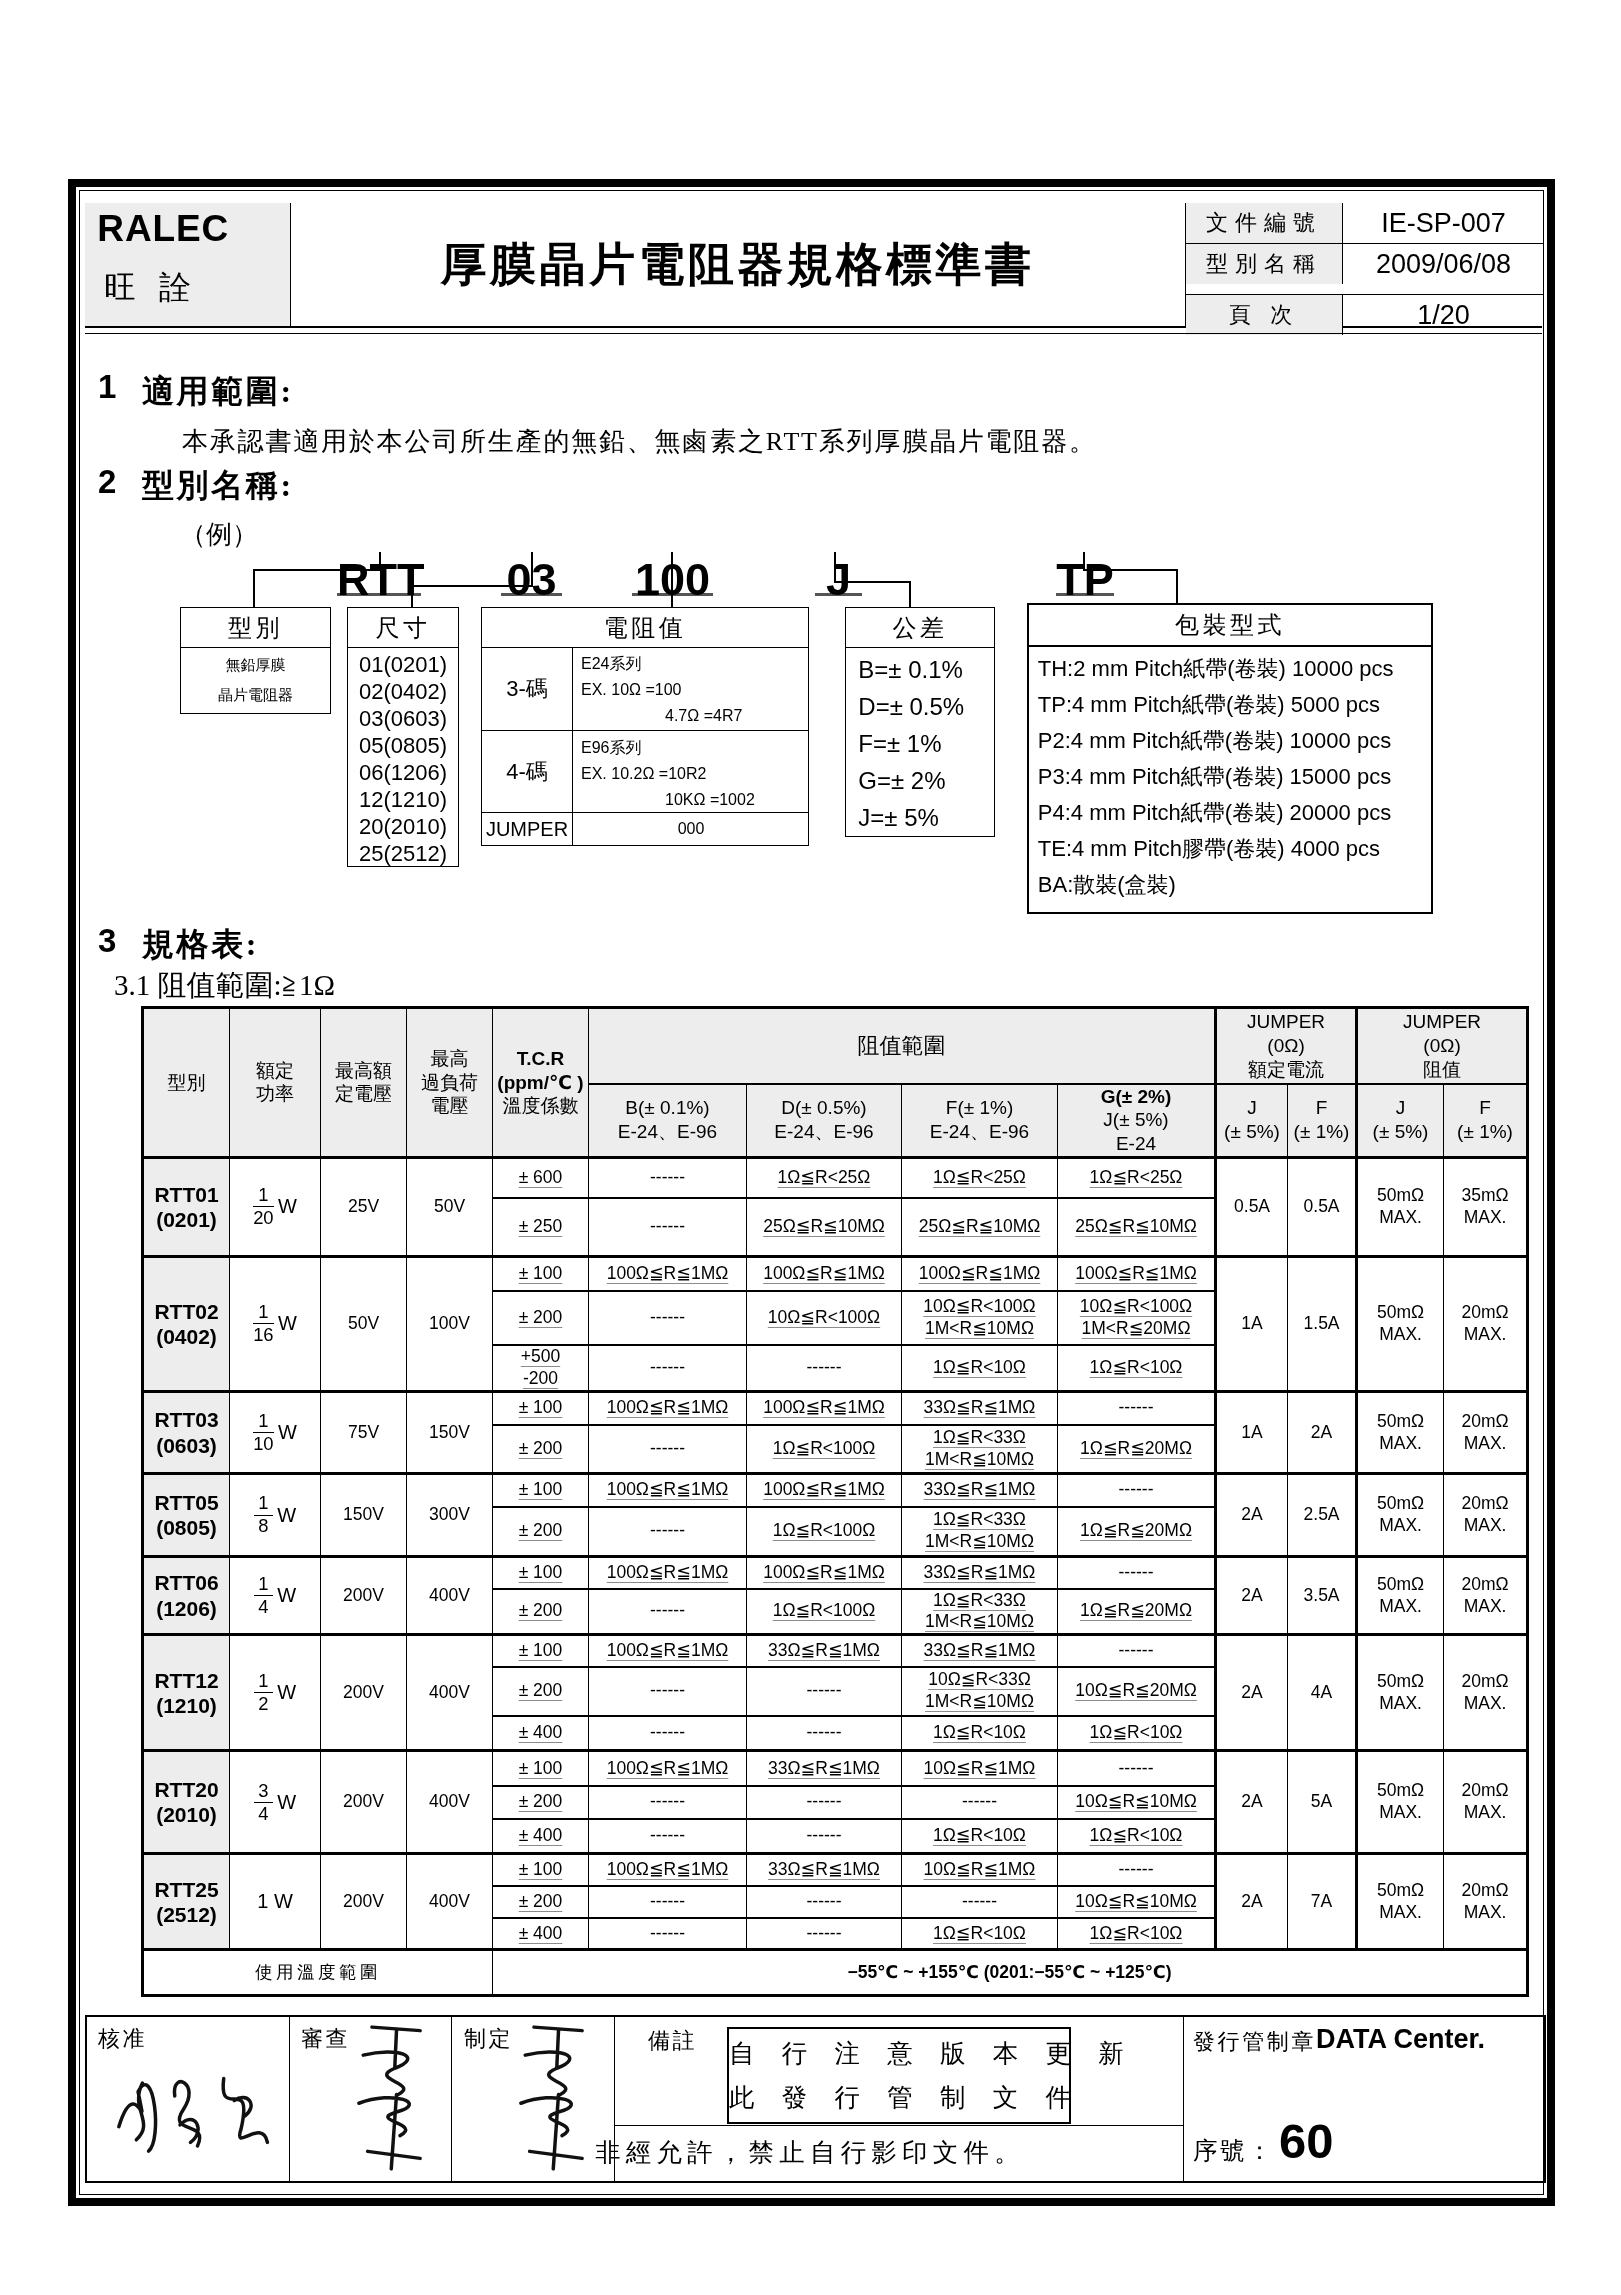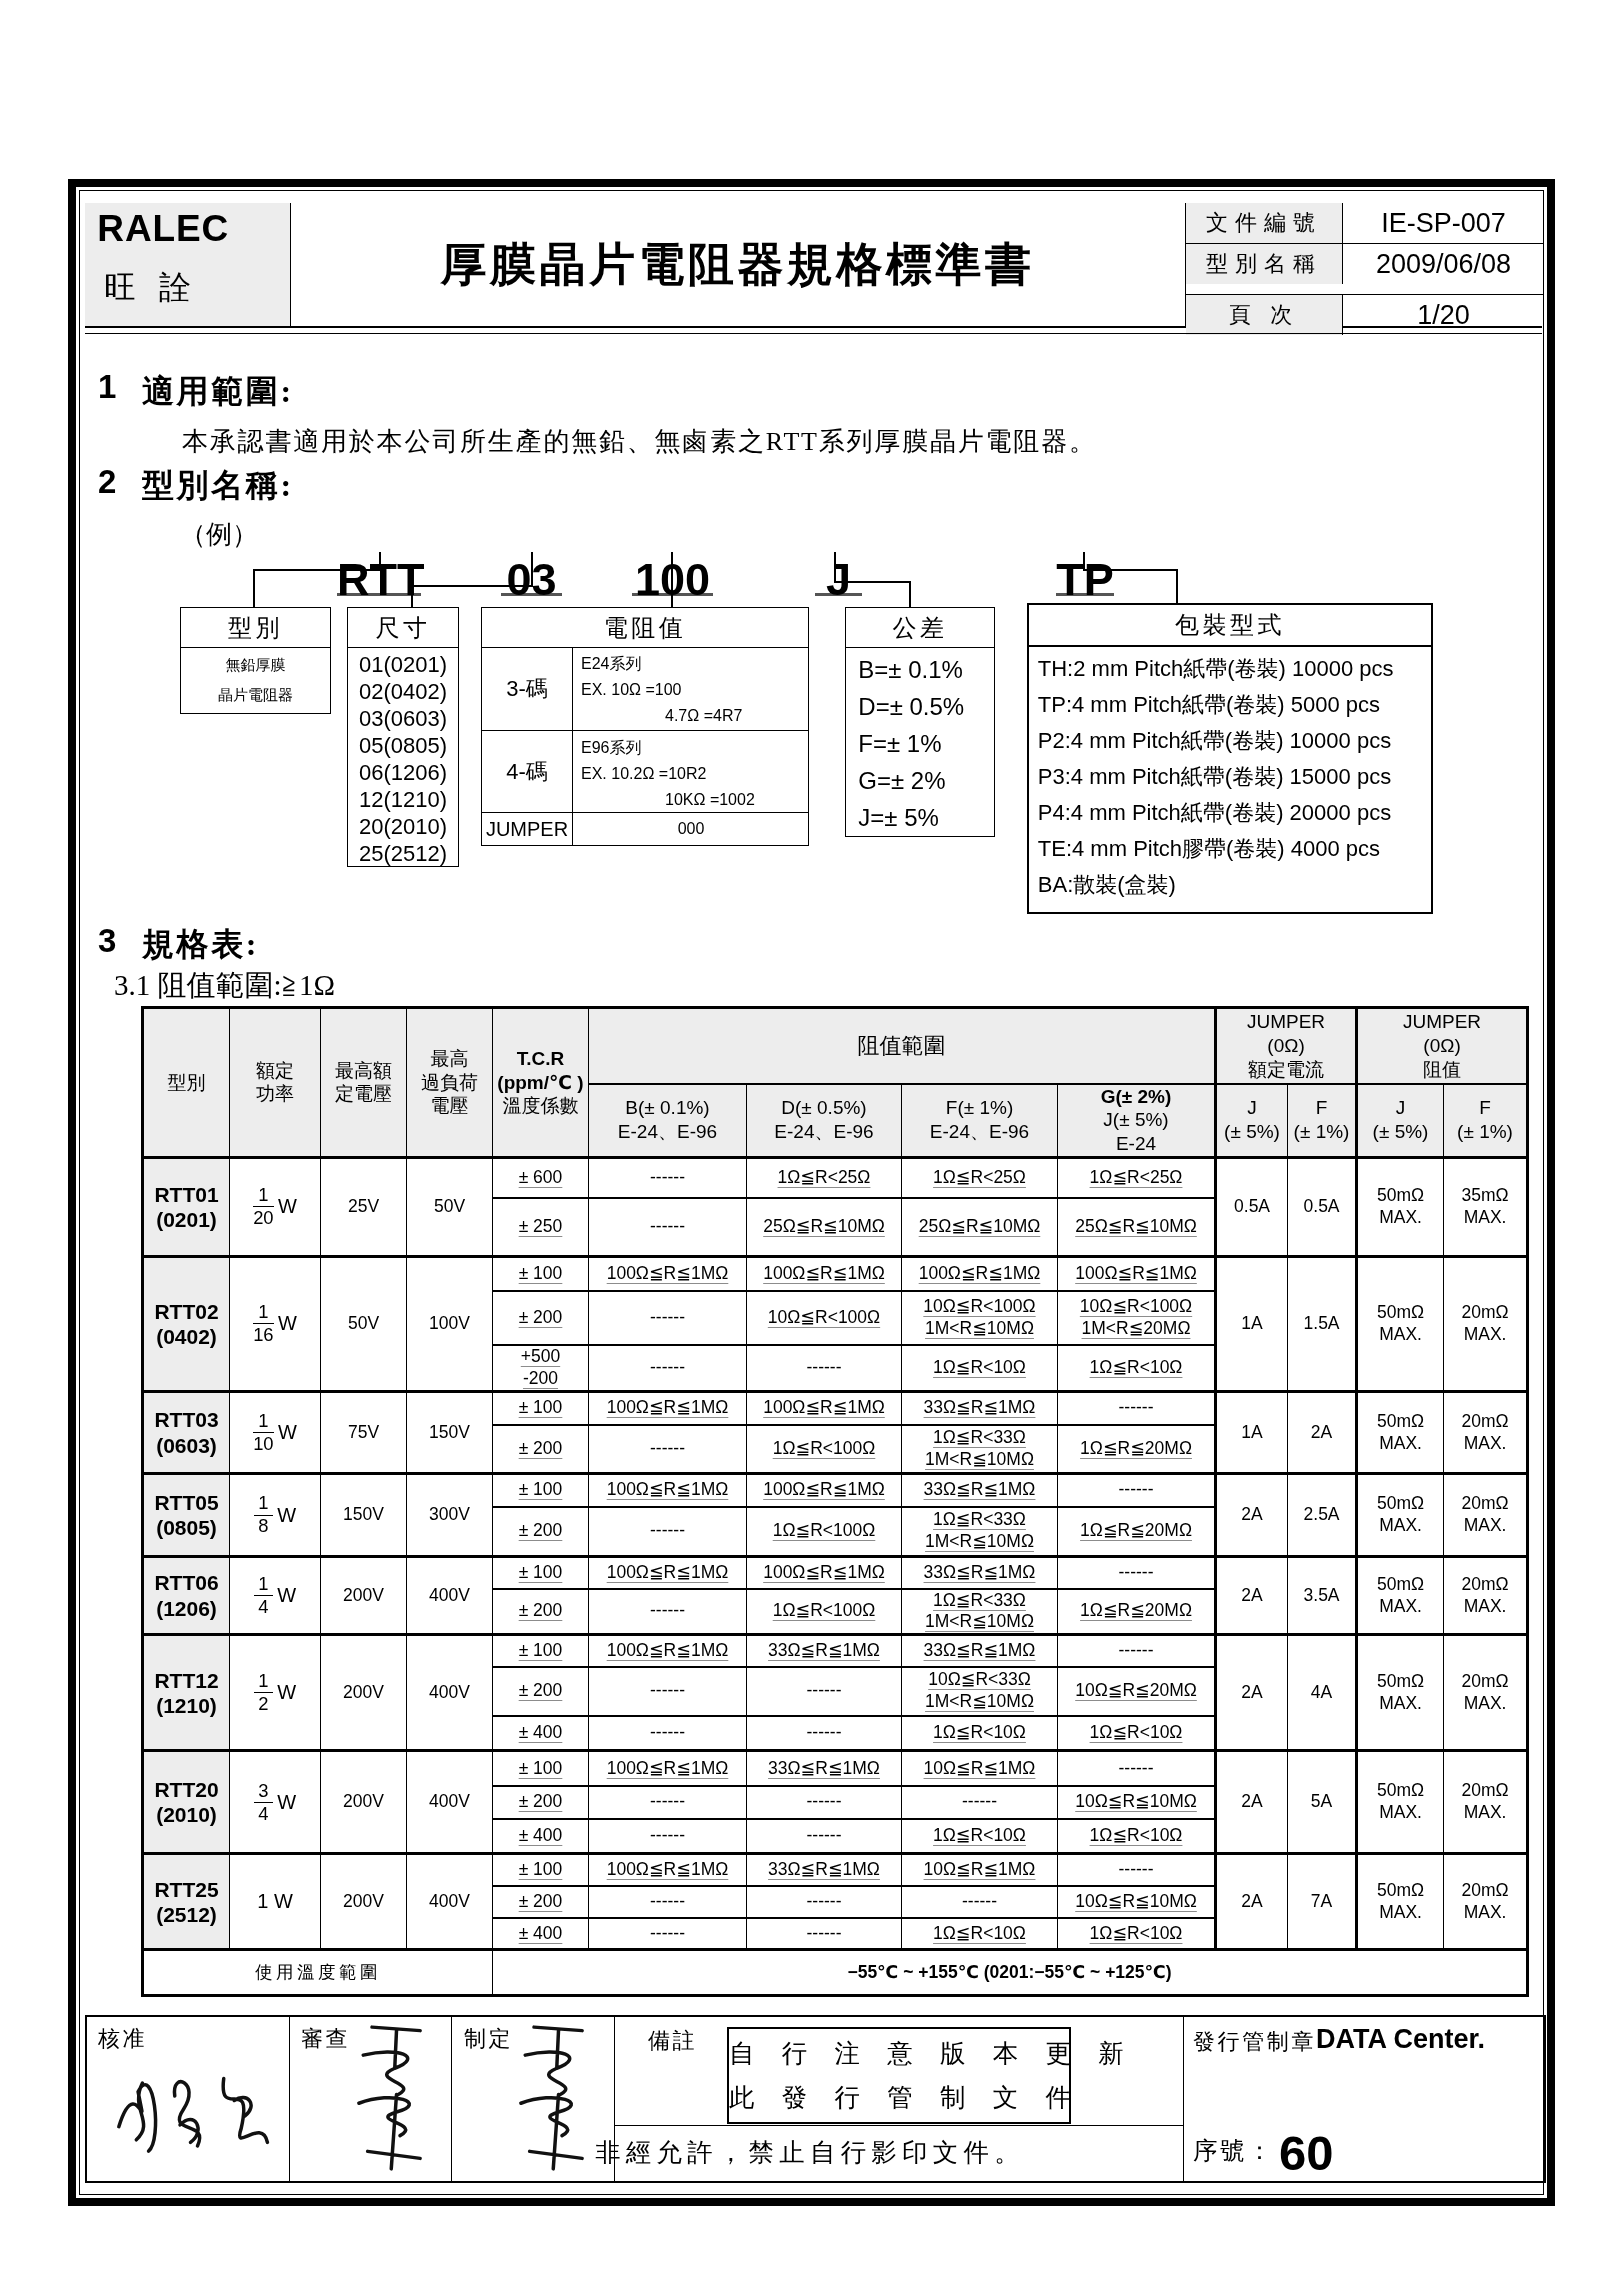--- a/index.html
+++ b/index.html
@@ -78,21 +78,21 @@
   .footer{position:absolute;left:85px;top:2015px;width:1457px;height:164px;border:2.6px solid #000;}
   .fv{position:absolute;top:0;bottom:0;width:0;border-left:1.8px solid #000;}
   .fl{position:absolute;font-size:22px;letter-spacing:2.6px;font-family:"Liberation Serif","DejaVu Serif",serif;}
   .remark-box{position:absolute;border:2.6px solid #000;}
   .remark-line{display:block;text-align:center;font-size:25.4px;letter-spacing:10.5px;line-height:44px;
                font-family:"Liberation Serif","DejaVu Serif",serif;white-space:nowrap;}
   .mid-div{position:absolute;border-top:1.8px solid #000;}
   .copy-note{position:absolute;text-align:center;font-size:25.4px;letter-spacing:5.3px;
              font-family:"Liberation Serif","DejaVu Serif",serif;}
   .stamp-value{font-size:27px;font-weight:bold;}
-  .serial-value{font-size:49px;font-weight:bold;line-height:1;margin-top:12px;}
+  .serial-value{font-size:49px;font-weight:bold;line-height:1;}
   .sig{stroke:#111;fill:none;stroke-width:4;stroke-linecap:round;stroke-linejoin:round;}
 </style>
 </head>
 <body>
 
 <div class="page">
   <div class="frame">
     <div class="frame-inner"></div>
   </div>
 

